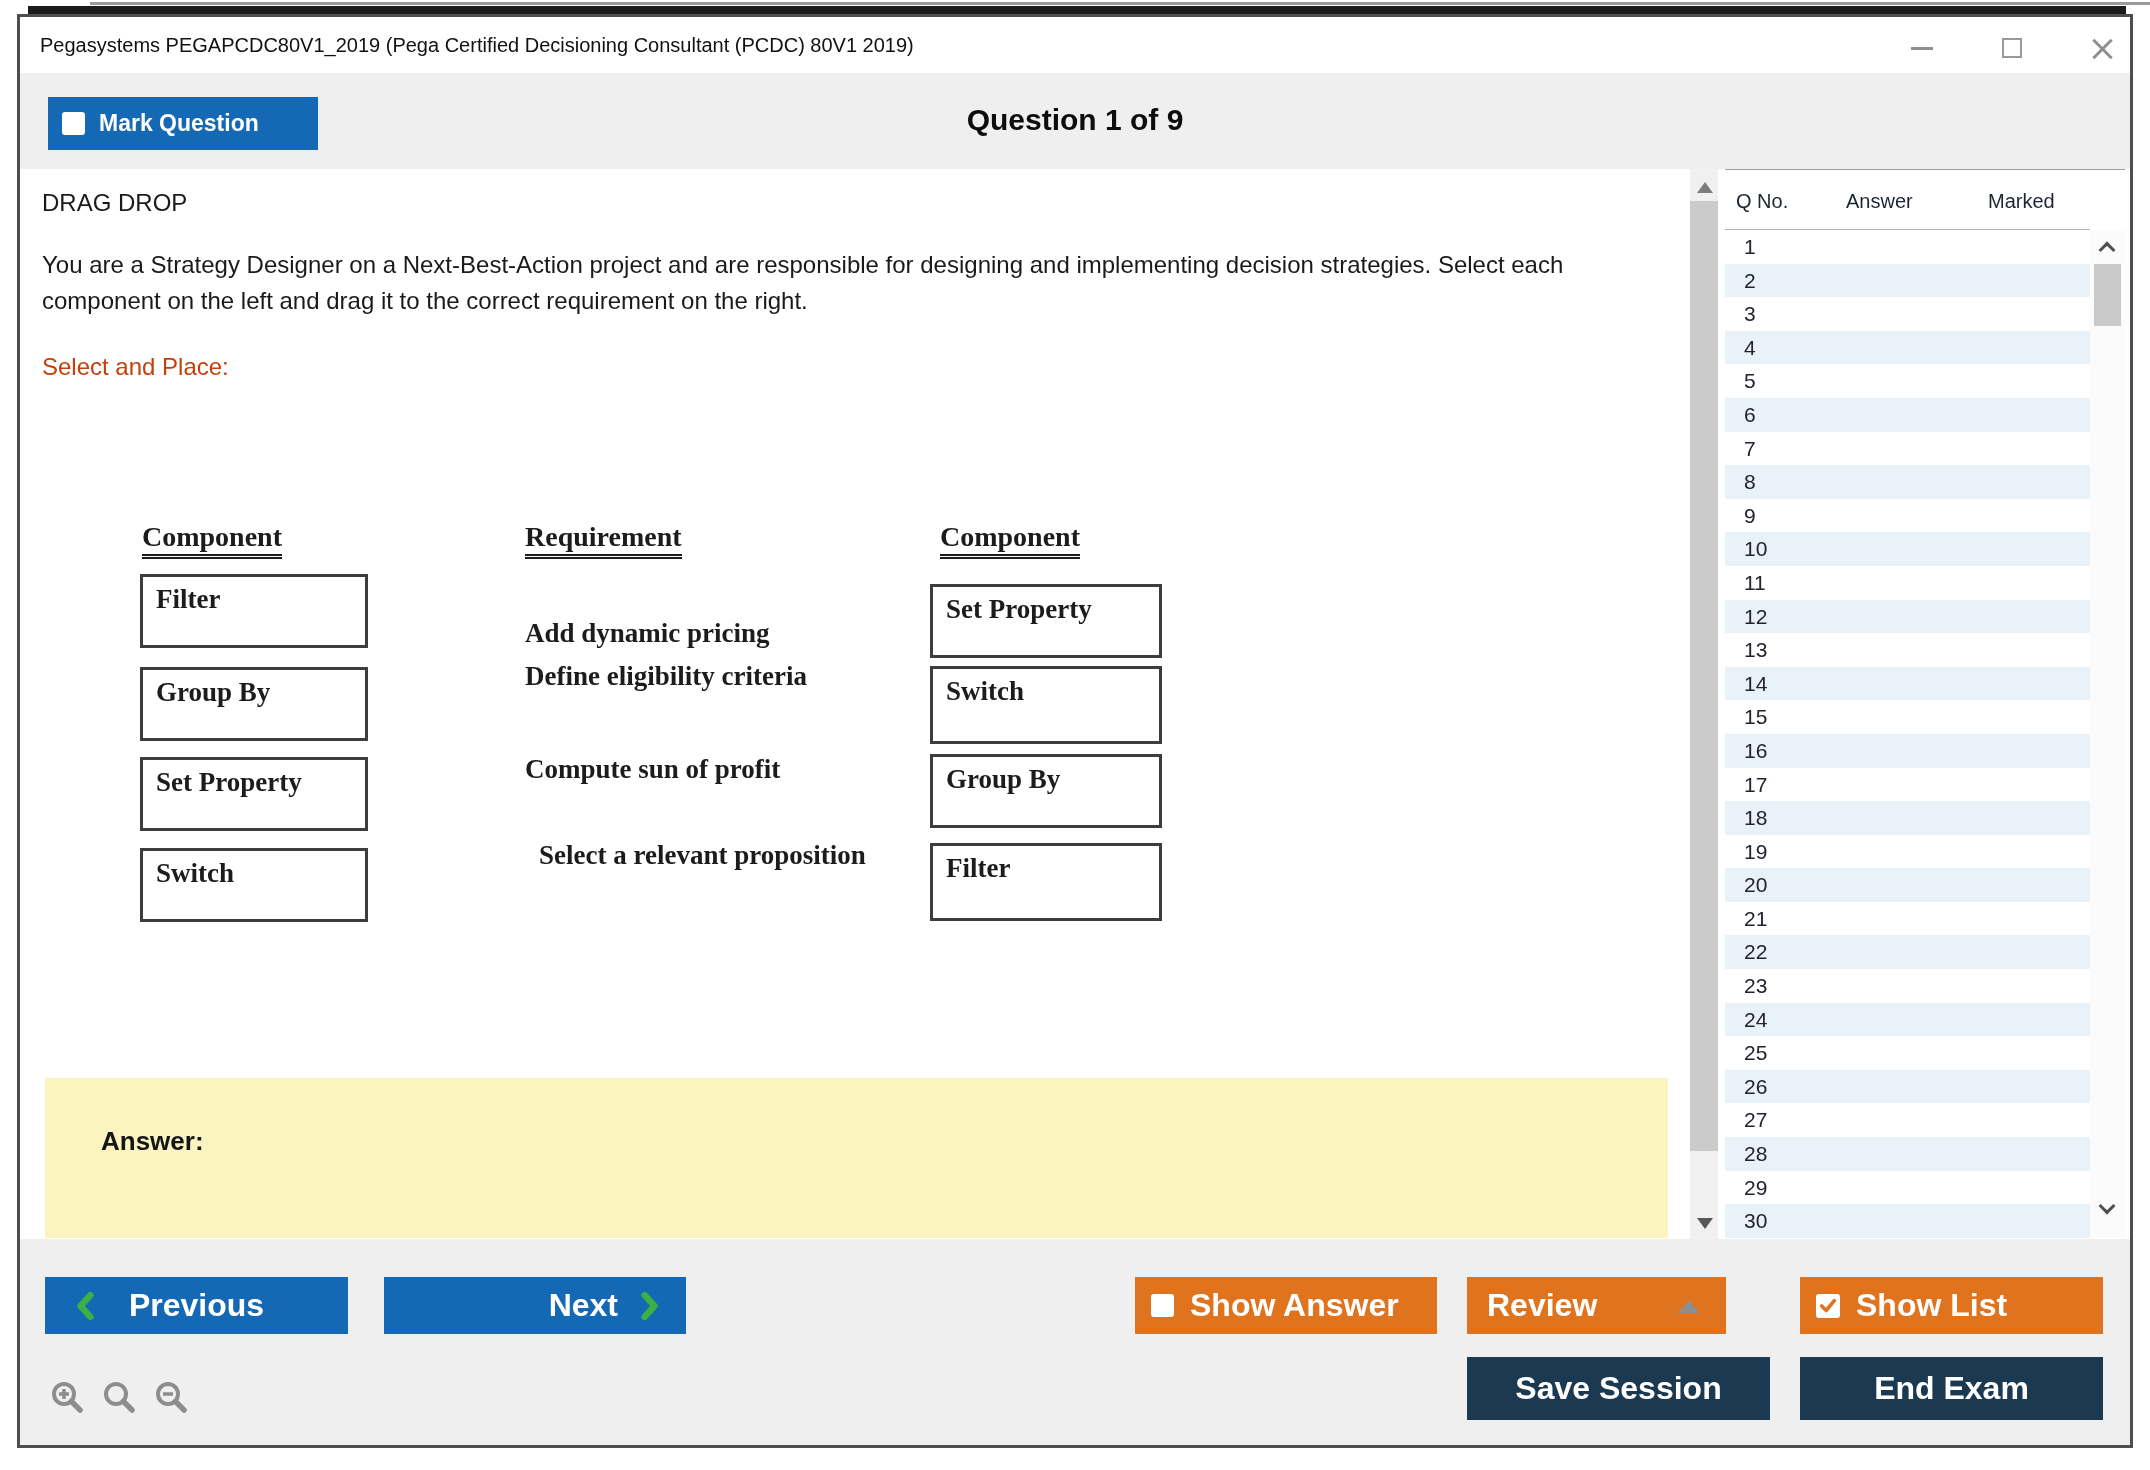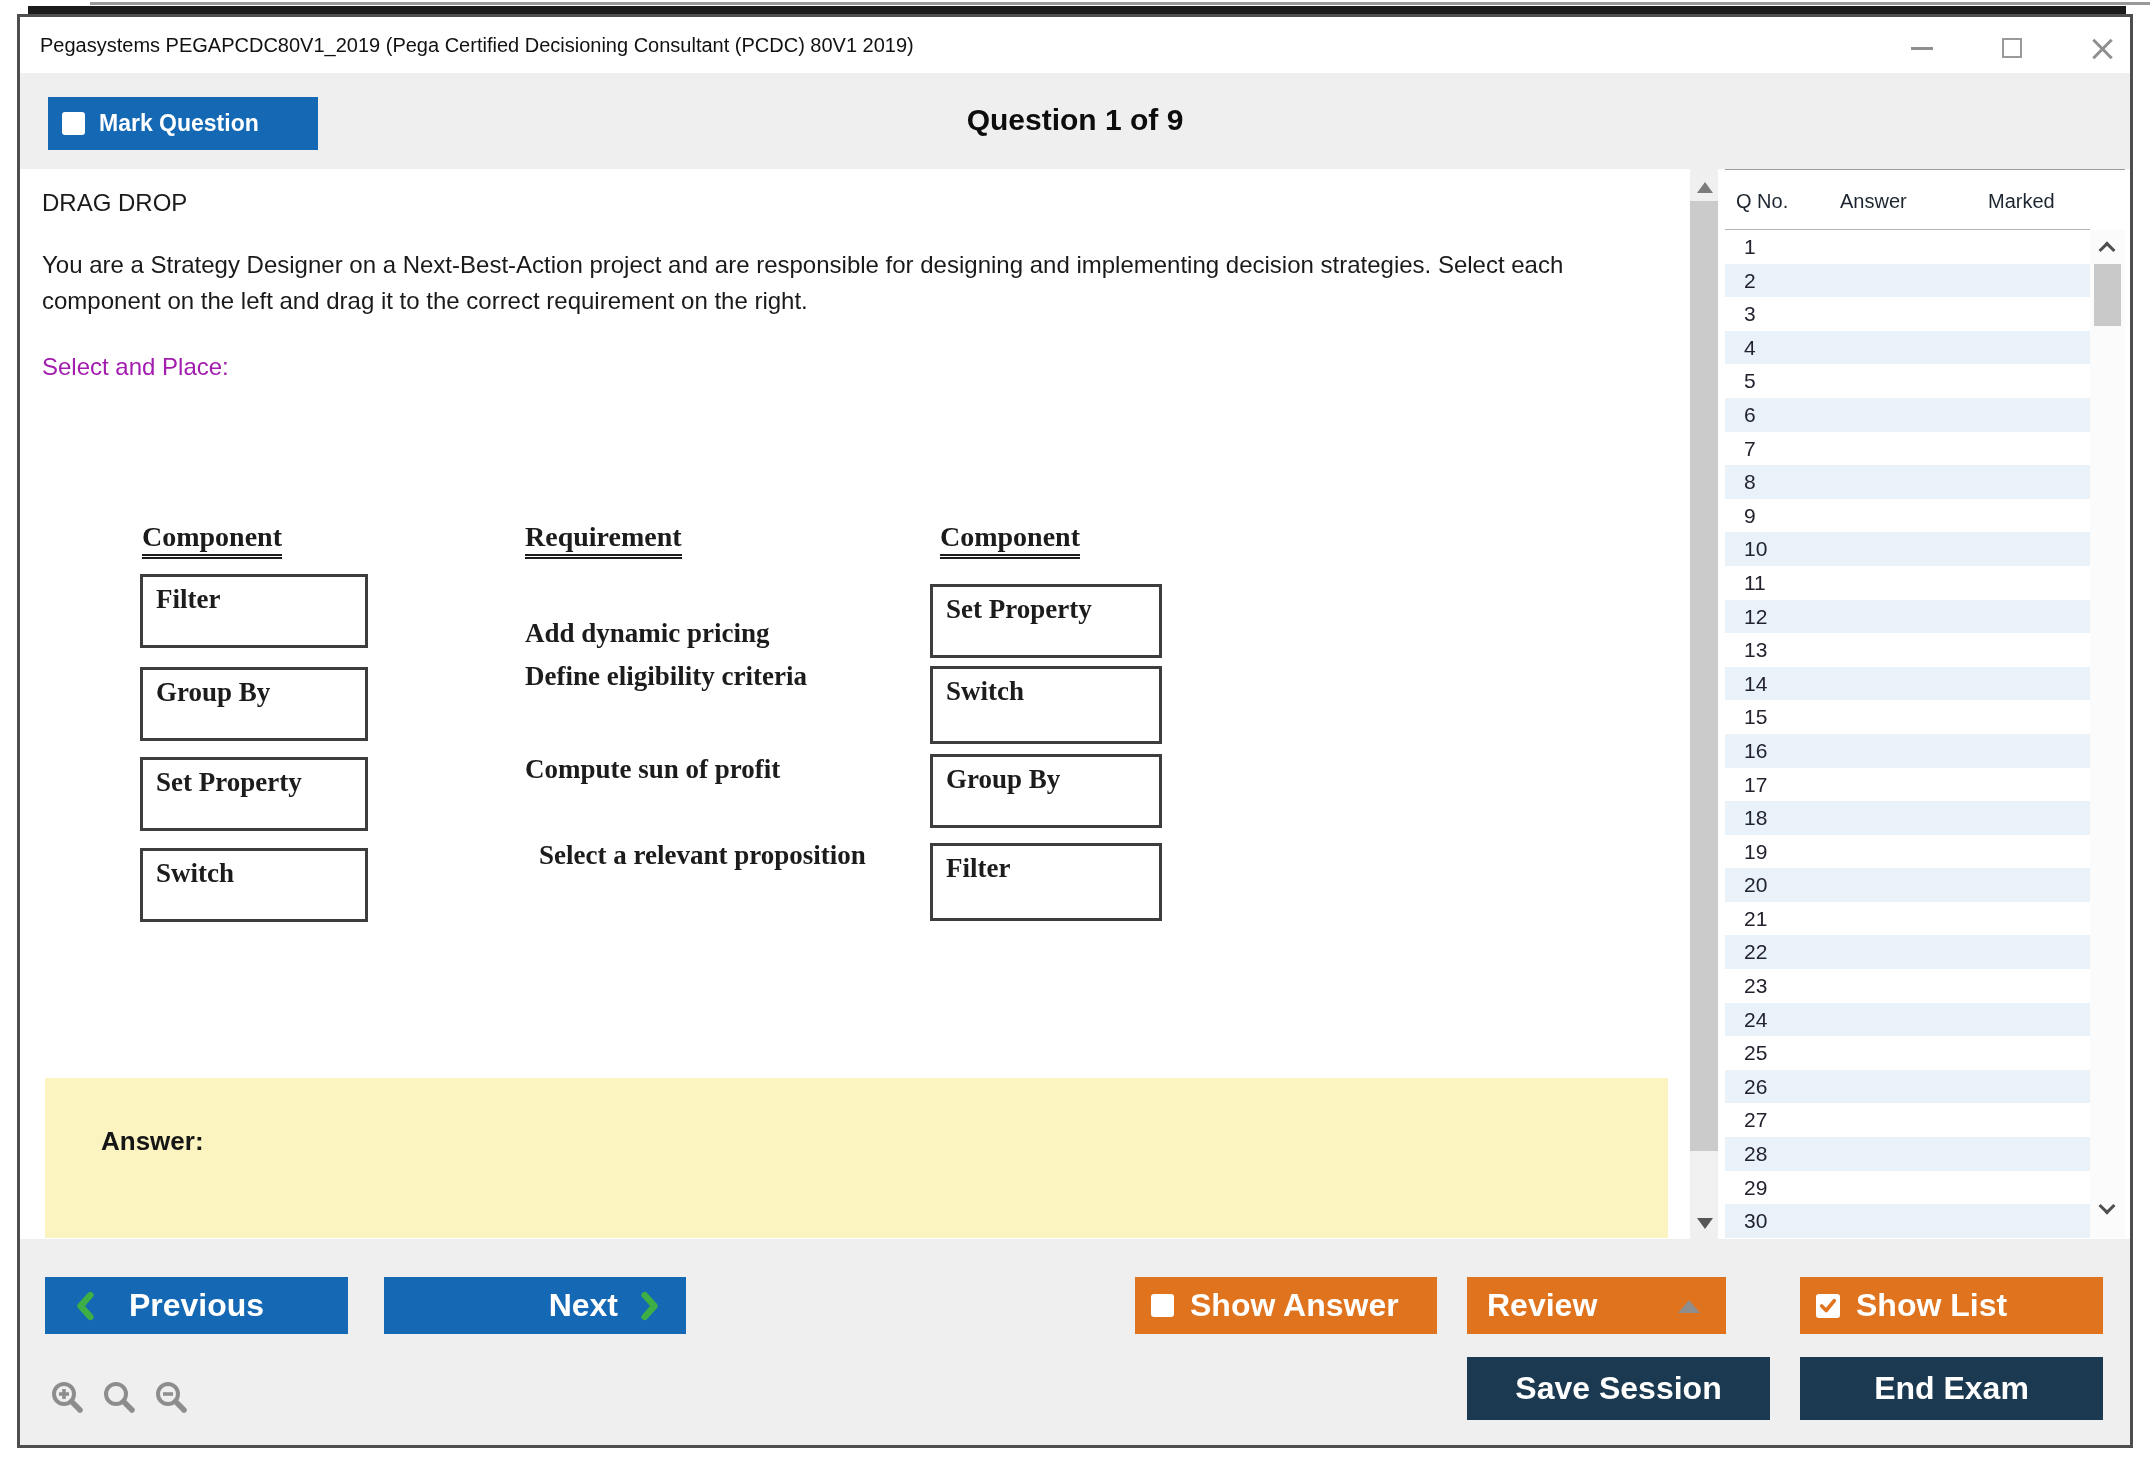--- a/index.html
+++ b/index.html
@@ -33,42 +33,42 @@
   .mark-question { left:28px; top:24px; width:270px; height:53px; background:#1568b3;
     display:flex; align-items:center; padding-left:14px; gap:14px; border:none; cursor:pointer; }
   .checkbox { width:23px; height:23px; background:#ffffff; border-radius:3px; flex:0 0 auto; }
   .btn-label { color:#ffffff; font-weight:bold; font-size:23px; }
   .question-counter { left:0; top:30px; width:2110px; text-align:center; font-size:30px; font-weight:bold; color:#0d0d0d; }
 
   
   .content { left:0; top:152px; width:1668px; height:1070px; background:#ffffff; }
   .qtype { left:22px; top:20px; font-size:24px; color:#1a1a1a; }
   .qbody { left:22px; top:78px; width:1596px; font-size:24px; line-height:36px; color:#1a1a1a; }
-  .select-place { left:22px; top:184px; font-size:24px; color:#a21caf; }
+  .select-place { left:22px; top:184px; font-size:24px; color:#c2410c; }
 
   .diagram-text { font-family:"Liberation Serif", serif; font-weight:bold; color:#1c1c1c; }
   .dia-header { top:352px; font-size:28px; padding-bottom:1px; border-bottom:5px double #1c1c1c; }
   .dia-box { width:228px; height:74px; border:3px solid #3d3d3d; background:#ffffff;
              font-size:27px; padding:7px 0 0 13px; cursor:move; }
   .req-label { left:505px; font-size:27px; }
 
   .answer-area { left:25px; top:909px; width:1623px; height:160px; background:#fbf4c1; }
   .answer-label { left:20px; top:48px; font-size:26px; font-weight:bold; color:#161616;margin-left:36px; }
 
   
   .content-scrollbar { left:1670px; top:152px; width:28px; height:1070px; background:#f0f0f0; }
   .tri-up { left:7px; top:13px; width:0; height:0; border-left:8px solid transparent; border-right:8px solid transparent; border-bottom:11px solid #7c7c7c; }
   .tri-down { left:7px; top:1049px; width:0; height:0; border-left:8px solid transparent; border-right:8px solid transparent; border-top:11px solid #575757; }
   .content-thumb { left:0; top:32px; width:28px; height:950px; background:#cbcbcb; }
 
   
   .qlist { left:1705px; top:152px; width:400px; height:1070px; background:#ffffff; border-top:1px solid #9e9e9e; }
   .qlist-header { left:0; top:0; width:365px; height:59px; background:#ffffff; }
   .qlist-col { top:20px; font-size:20px; color:#1d2630; }
-  .col-qno { left:11px; } .col-answer { left:115px;text-align:center; } .col-marked { left:263px; }
+  .col-qno { left:11px; } .col-answer { left:121px;text-align:center; } .col-marked { left:263px; }
   .qlist-header-line { left:0; top:59px; width:365px; height:1px; background:#b5b5b5; }
   .qlist-rows { left:0; top:60px; width:365px; height:1008px; overflow:hidden; }
   .qrow { height:33.6px; line-height:33.6px; padding-left:19px; font-size:21px; color:#23222f; background:#ffffff; cursor:pointer; }
   .qrow.alt { background:#e9f2f9; }
 
   
   .list-scrollbar { left:365px; top:60px; width:35px; height:1008px; background:#fbfbfb; }
   .chev { position:absolute; left:11px; width:12px; height:12px; border-right:3px solid #4f4f4f; border-bottom:3px solid #4f4f4f; }
   .chev-up { top:14px; transform:rotate(-135deg); }
   .chev-down { top:970px; transform:rotate(45deg); }

